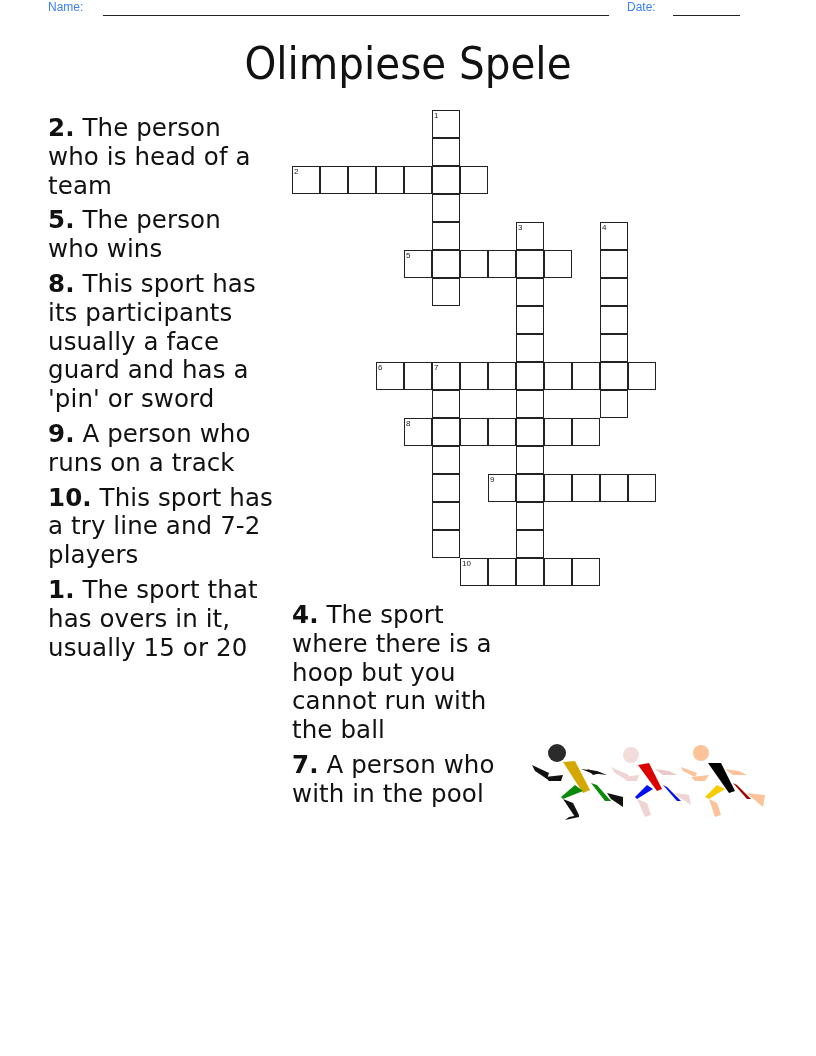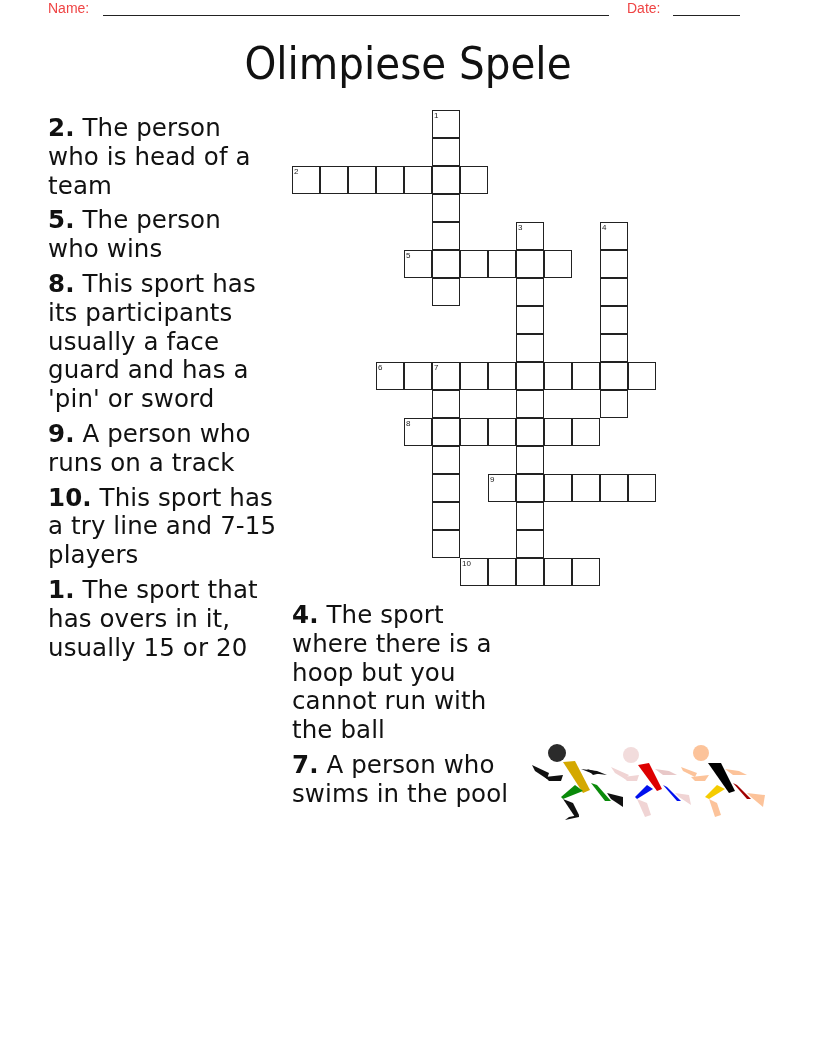--- a/index.html
+++ b/index.html
@@ -1,17 +1,17 @@
 <!DOCTYPE html>
 <html><head>
   <meta charset="utf-8">
   <style>
     html, body { margin: 0; padding: 0; background: #ffffff; }
     body { width: 816px; height: 1056px; position: relative; overflow: hidden; font-family: "DejaVu Sans", sans-serif; color: #111; }
-    .header-line { position: absolute; top: 0; left: 48px; font-family: "Liberation Sans", sans-serif; font-size: 14px; color: #ef4444; }
+    .header-line { position: absolute; top: 0; left: 48px; font-family: "Liberation Sans", sans-serif; font-size: 12px; color: #3b82f6; }
     .name-label { position: absolute; top: 0; left: 48px; }
     .name-rule { position: absolute; top: 15px; left: 103px; width: 506px; border-bottom: 1px solid #222; }
     .date-label { position: absolute; top: 0; left: 627px; }
     .date-rule { position: absolute; top: 15px; left: 673px; width: 67px; border-bottom: 1px solid #222; }
     .title { position: absolute; top: 36px; left: 0; width: 816px; text-align: center; font-family: "DejaVu Sans", sans-serif; font-size: 45px; line-height: 56px; color: #111; transform: scaleX(0.9); transform-origin: center; }
     .col { position: absolute; font-size: 24.5px; line-height: 28.8px; letter-spacing: 0.1px; }
     .col-left { left: 48px; top: 114px; width: 230px; }
     .col-mid { left: 292px; top: 601px; width: 230px; }
     .section-head { font-weight: bold; text-decoration: underline; text-underline-offset: 3px; margin-bottom: 4px; }
     .clue { margin-bottom: 6px; }
@@ -31,27 +31,27 @@
 <div class="header-line date-label" style="left:627px;">Date:</div>
 <div class="date-rule"></div>
 
 <div class="title">Olimpiese Spele</div>
 
 <div class="col col-left">
   <div class="clue"><span class="num">2.</span><span> The person who is head of a team</span></div>
   <div class="clue"><span class="num">5.</span><span> The person who wins</span></div>
   <div class="clue"><span class="num">8.</span><span> This sport has its participants usually a face guard and has a 'pin' or sword</span></div>
   <div class="clue"><span class="num">9.</span><span> A person who runs on a track</span></div>
-  <div class="clue"><span class="num">10.</span><span> This sport has a try line and 7-15 players</span></div>
+  <div class="clue"><span class="num">10.</span><span> This sport has a try line and 7-2 players</span></div>
   <div class="clue"><span class="num">1.</span><span> The sport that has overs in it, usually 15 or 20</span></div>
 </div>
 
 <div class="col col-mid">
   <div class="clue"><span class="num">4.</span><span> The sport where there is a hoop but you cannot run with the ball</span></div>
-  <div class="clue"><span class="num">7.</span><span> A person who swims in the pool</span></div>
+  <div class="clue"><span class="num">7.</span><span> A person who with in the pool</span></div>
 </div>
 
 <div class="grid" id="grid">
     <div class="cell" style="left: 140px; top: 0px;">
       <span class="cnum">1</span>
     </div>
     <div class="cell" style="left: 140px; top: 28px;"></div>
     <div class="cell" style="left: 140px; top: 56px;"></div>
     <div class="cell" style="left: 140px; top: 84px;"></div>
     <div class="cell" style="left: 140px; top: 112px;"></div>

